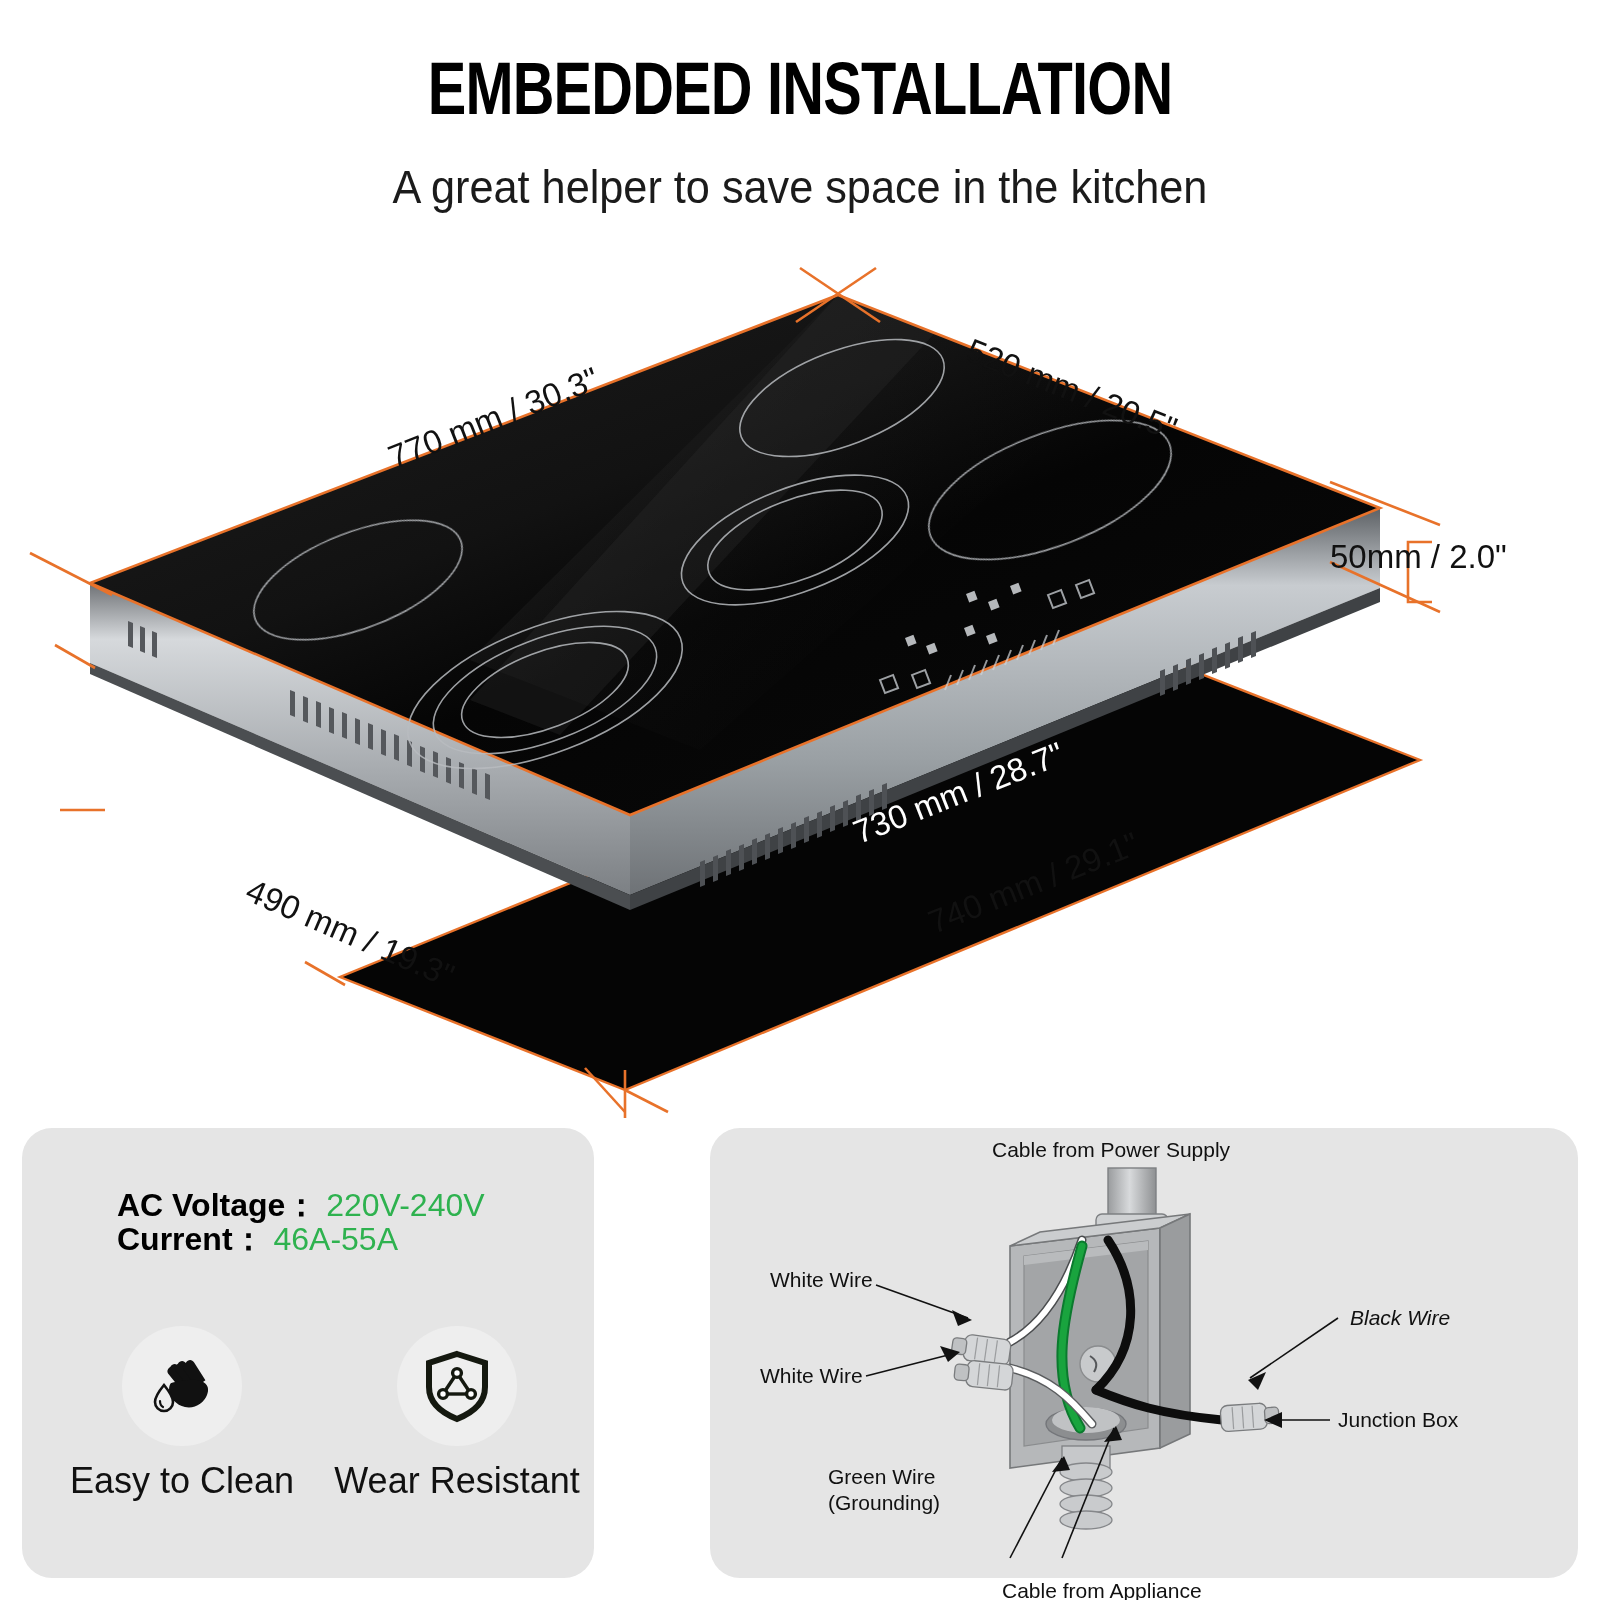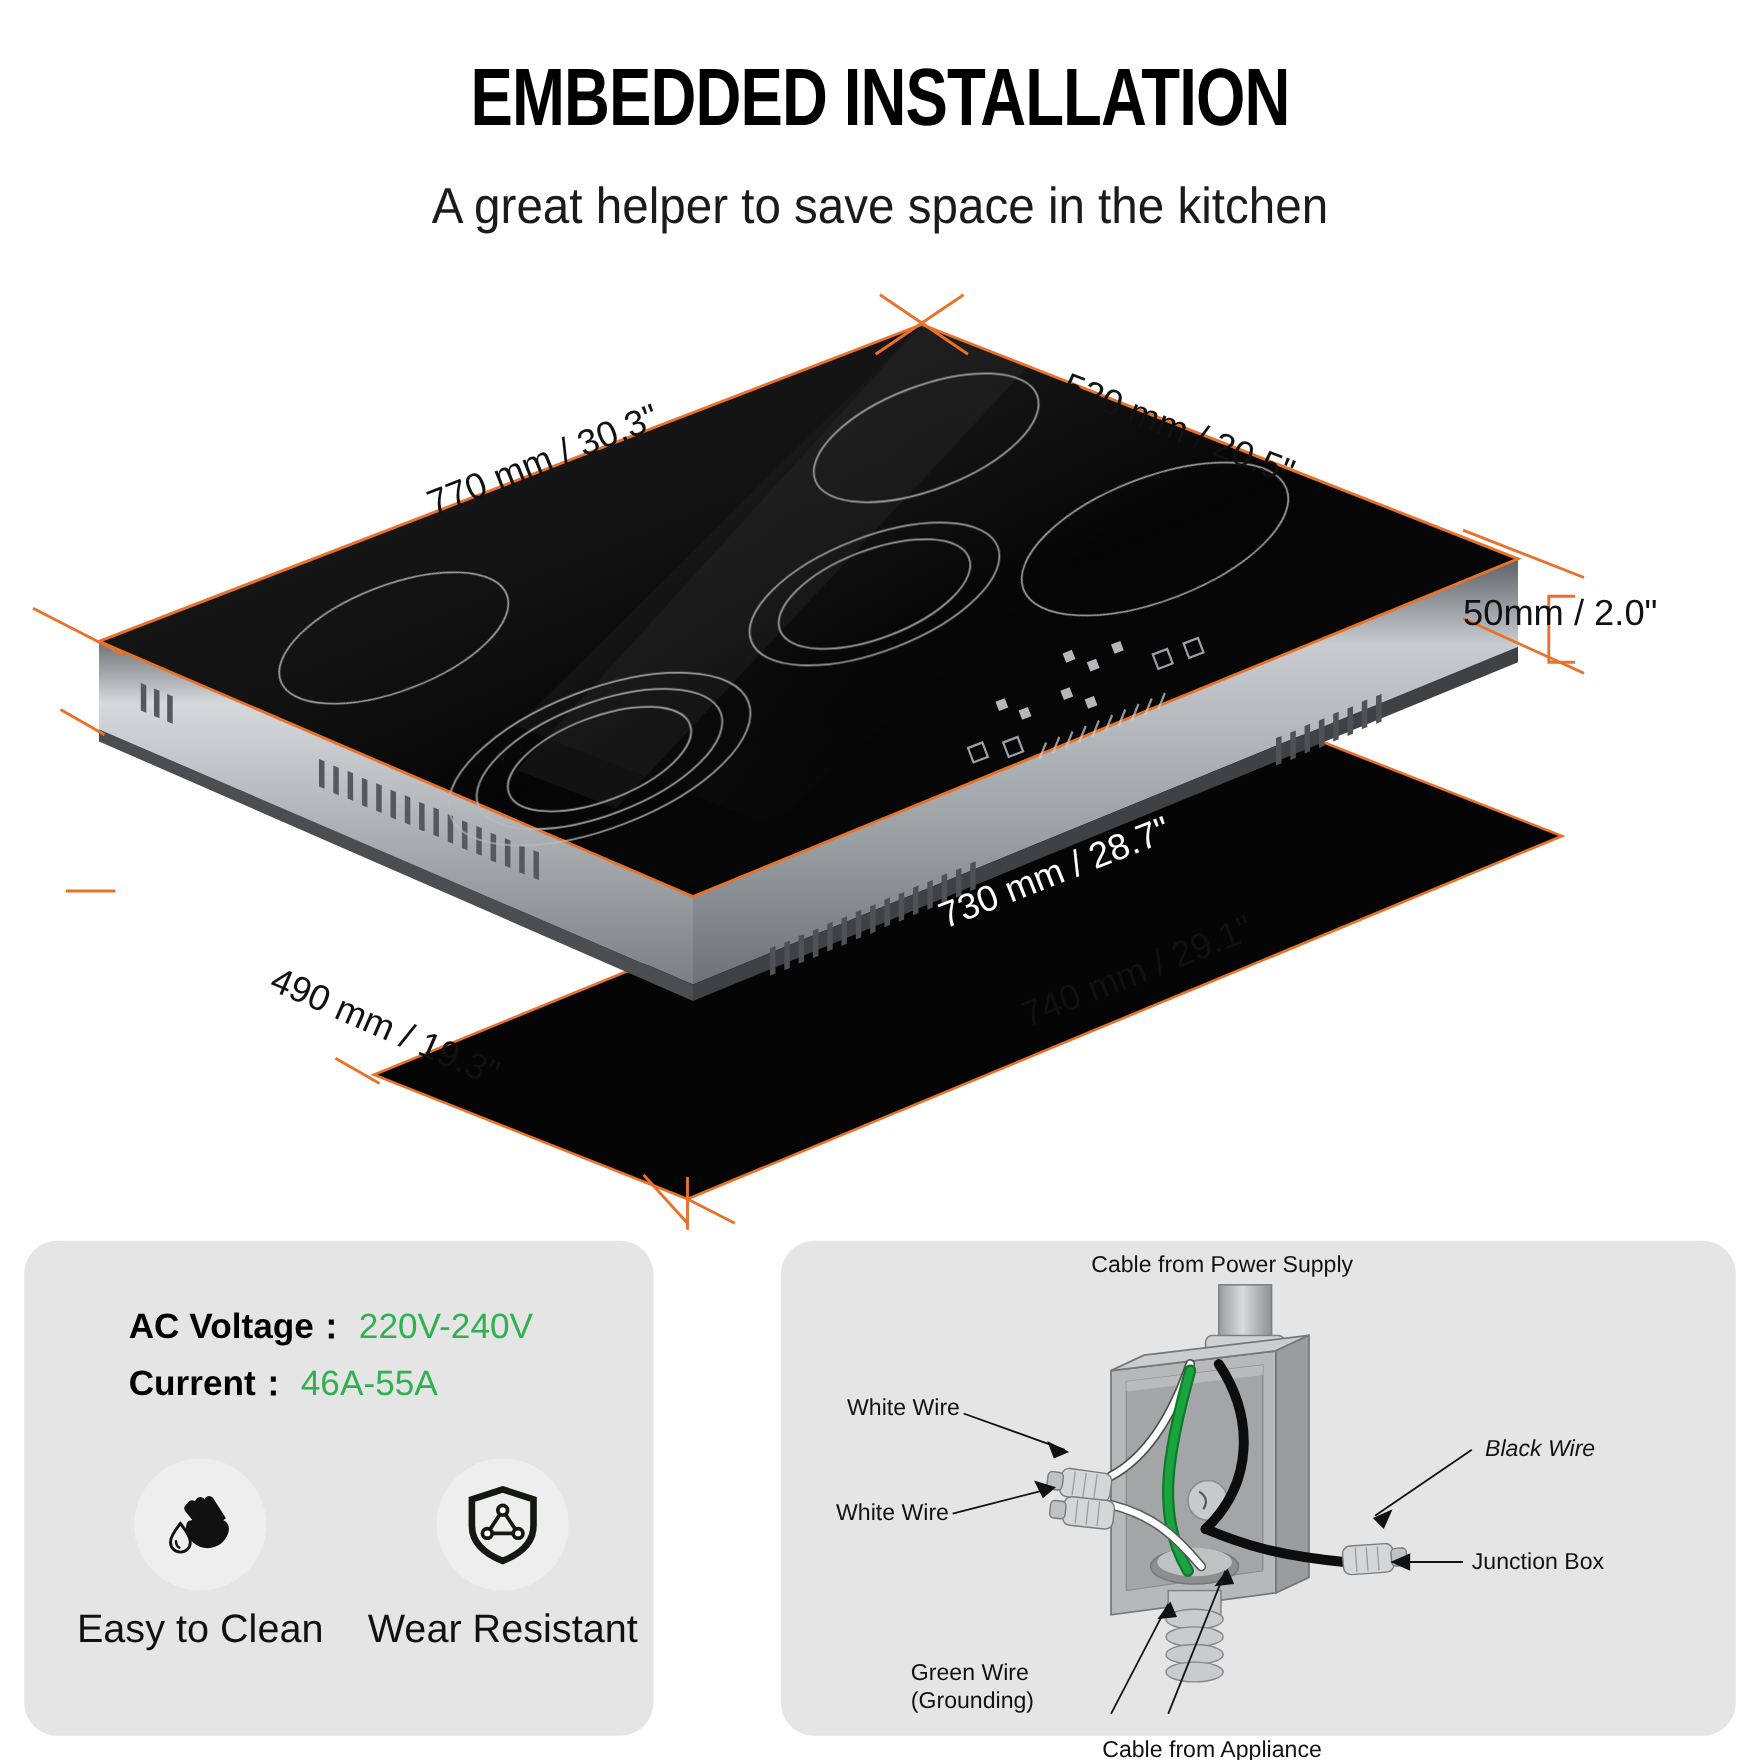--- a/index.html
+++ b/index.html
@@ -253,21 +253,21 @@
     <div class="dimlabel white" style="left:308px;top:545px;transform:rotate(23.5deg);">480 mm / 18.9"</div>
 
     <div class="dimlabel" style="left:248px;top:620px;transform:rotate(23.5deg);">490 mm / 19.3"</div>
   </div>
 
   <div class="panel" id="panel-left">
     <div class="spec-row" style="left:95px;top:56px;">
       <span class="spec-key">AC Voltage：</span>
       <span class="spec-val">220V-240V</span>
     </div>
-    <div class="spec-row" style="left:95px;top:108px;">
+    <div class="spec-row" style="left:95px;top:90px;">
       <span class="spec-key">Current：</span>
       <span class="spec-val">46A-55A</span>
     </div>
 
     <div class="feature" style="left:35px;top:198px;">
       <div class="circle">
         <svg width="74" height="74" viewBox="0 0 74 74">
           <g fill="#111">
             <path d="M28 16 c3,-3 7,-2 8,2 l7,19 -11,4 -8,-19 c-1,-3 1,-5 4,-6 z" transform="rotate(-16 33 26)"></path>
             <path d="M36 13 c3,-3 7,-2 8,2 l7,20 -11,4 -8,-20 c-1,-3 1,-5 4,-6 z" transform="rotate(-16 41 25)"></path>
@@ -400,21 +400,21 @@
         <polygon points="354,328 342,344 360,342"></polygon>
         <polygon points="406,298 394,314 412,312"></polygon>
         <polygon points="554,292 572,284 572,300"></polygon>
       </g>
     </svg>
 
     <div class="wirelabel" style="left:282px;top:10px;">Cable from Power Supply</div>
     <div class="wirelabel" style="left:60px;top:140px;">White Wire</div>
     <div class="wirelabel" style="left:50px;top:236px;">White Wire</div>
     <div class="wirelabel" style="left:640px;top:178px;font-style:italic;">Black Wire</div>
-    <div class="wirelabel two" style="left:118px;top:336px;width:180px;margin-top:44px;">
+    <div class="wirelabel two" style="left:118px;top:336px;width:180px;">
       <span>Green Wire</span><br>
       <span>(Grounding)</span>
     </div>
     <div class="wirelabel" style="left:628px;top:280px;">Junction Box</div>
     <div class="wirelabel" style="left:292px;top:420px;margin-top:31px;">Cable from Appliance</div>
   </div>
 
 </div>
 
 </body></html>

